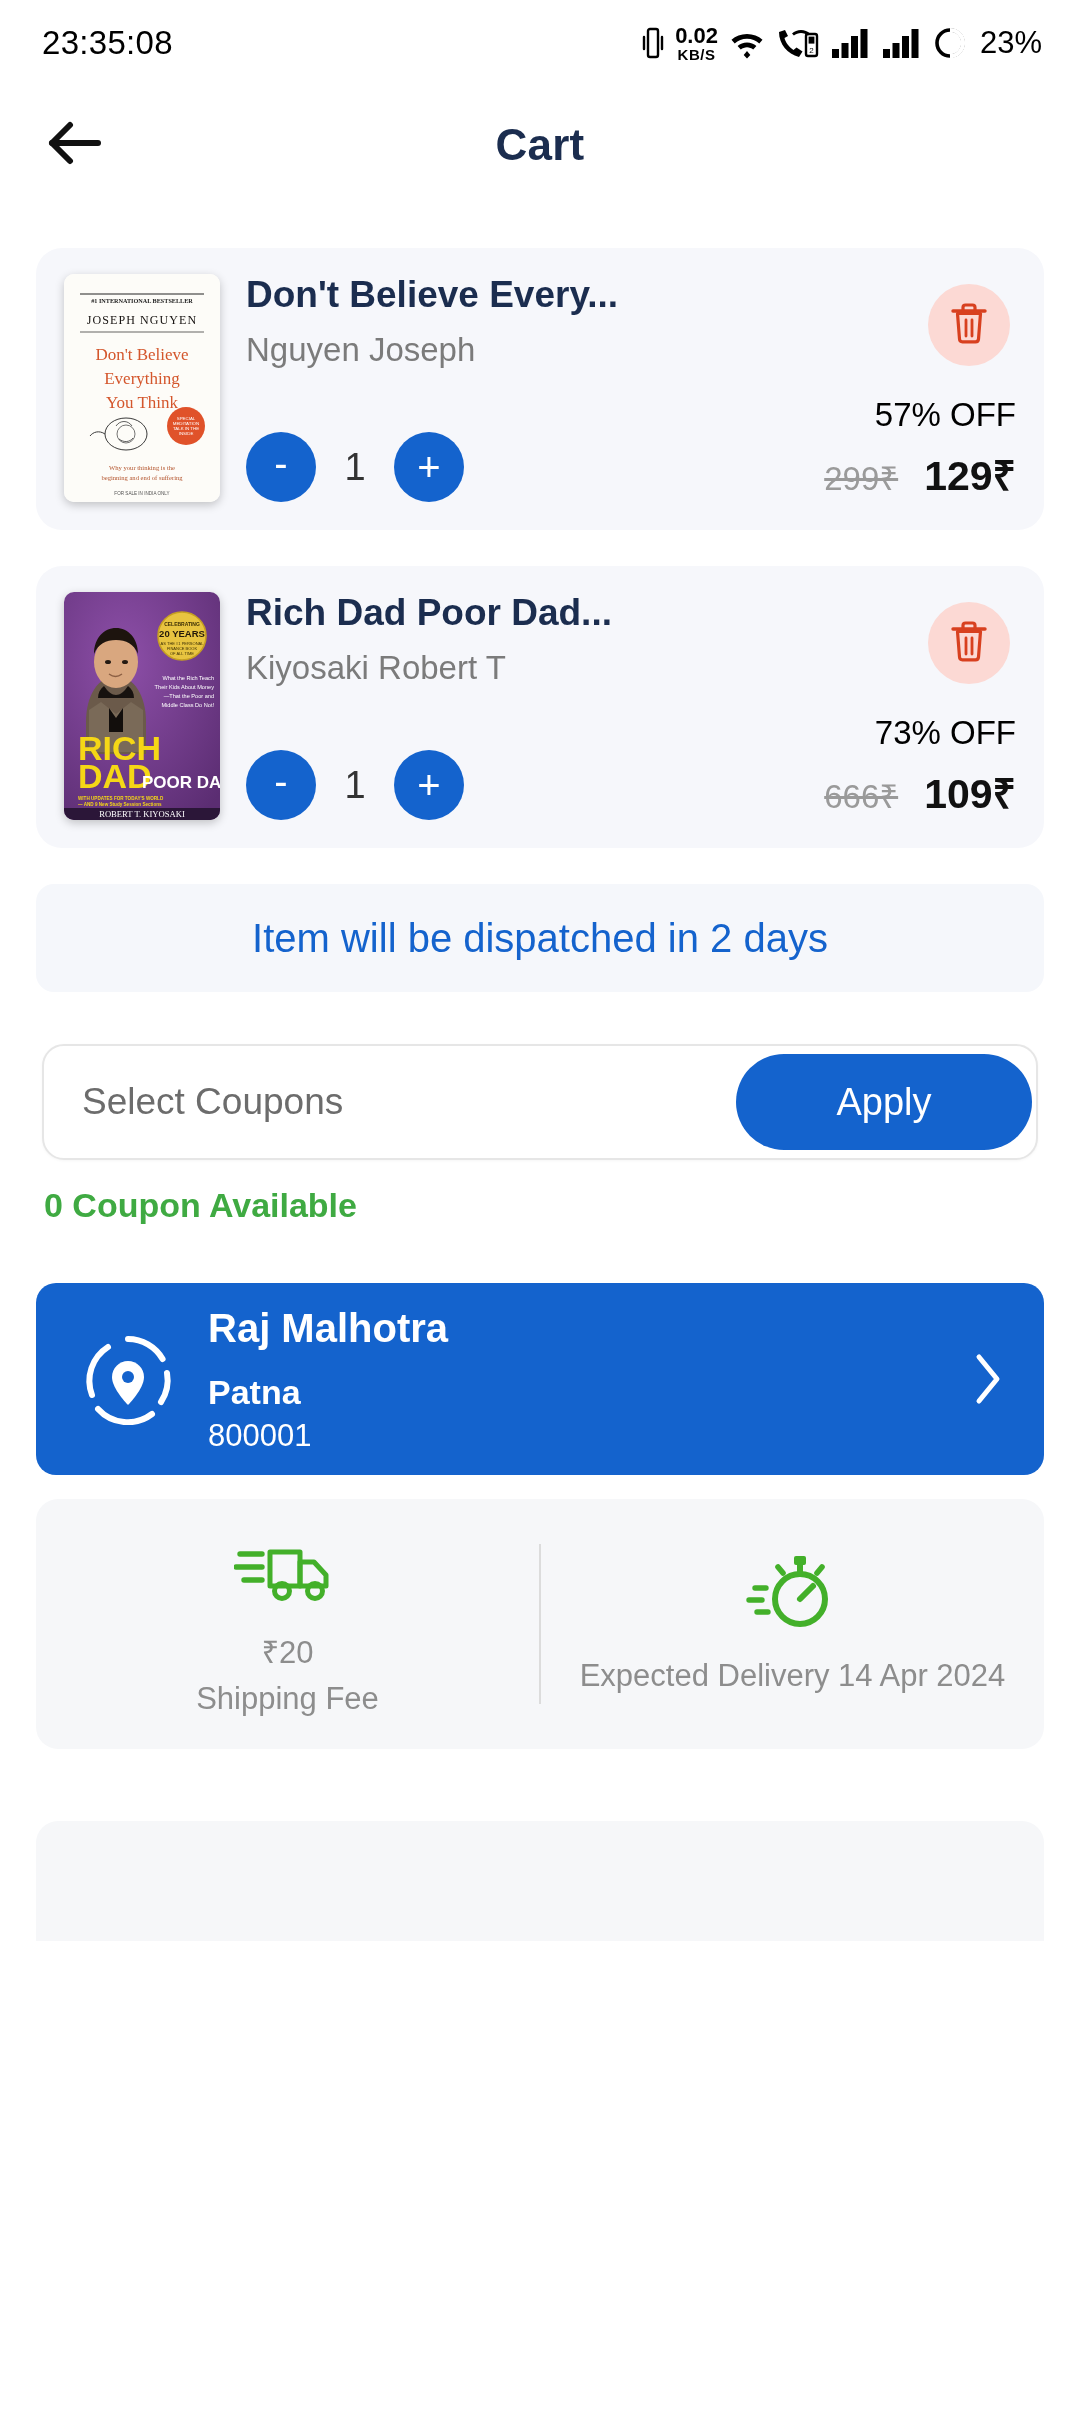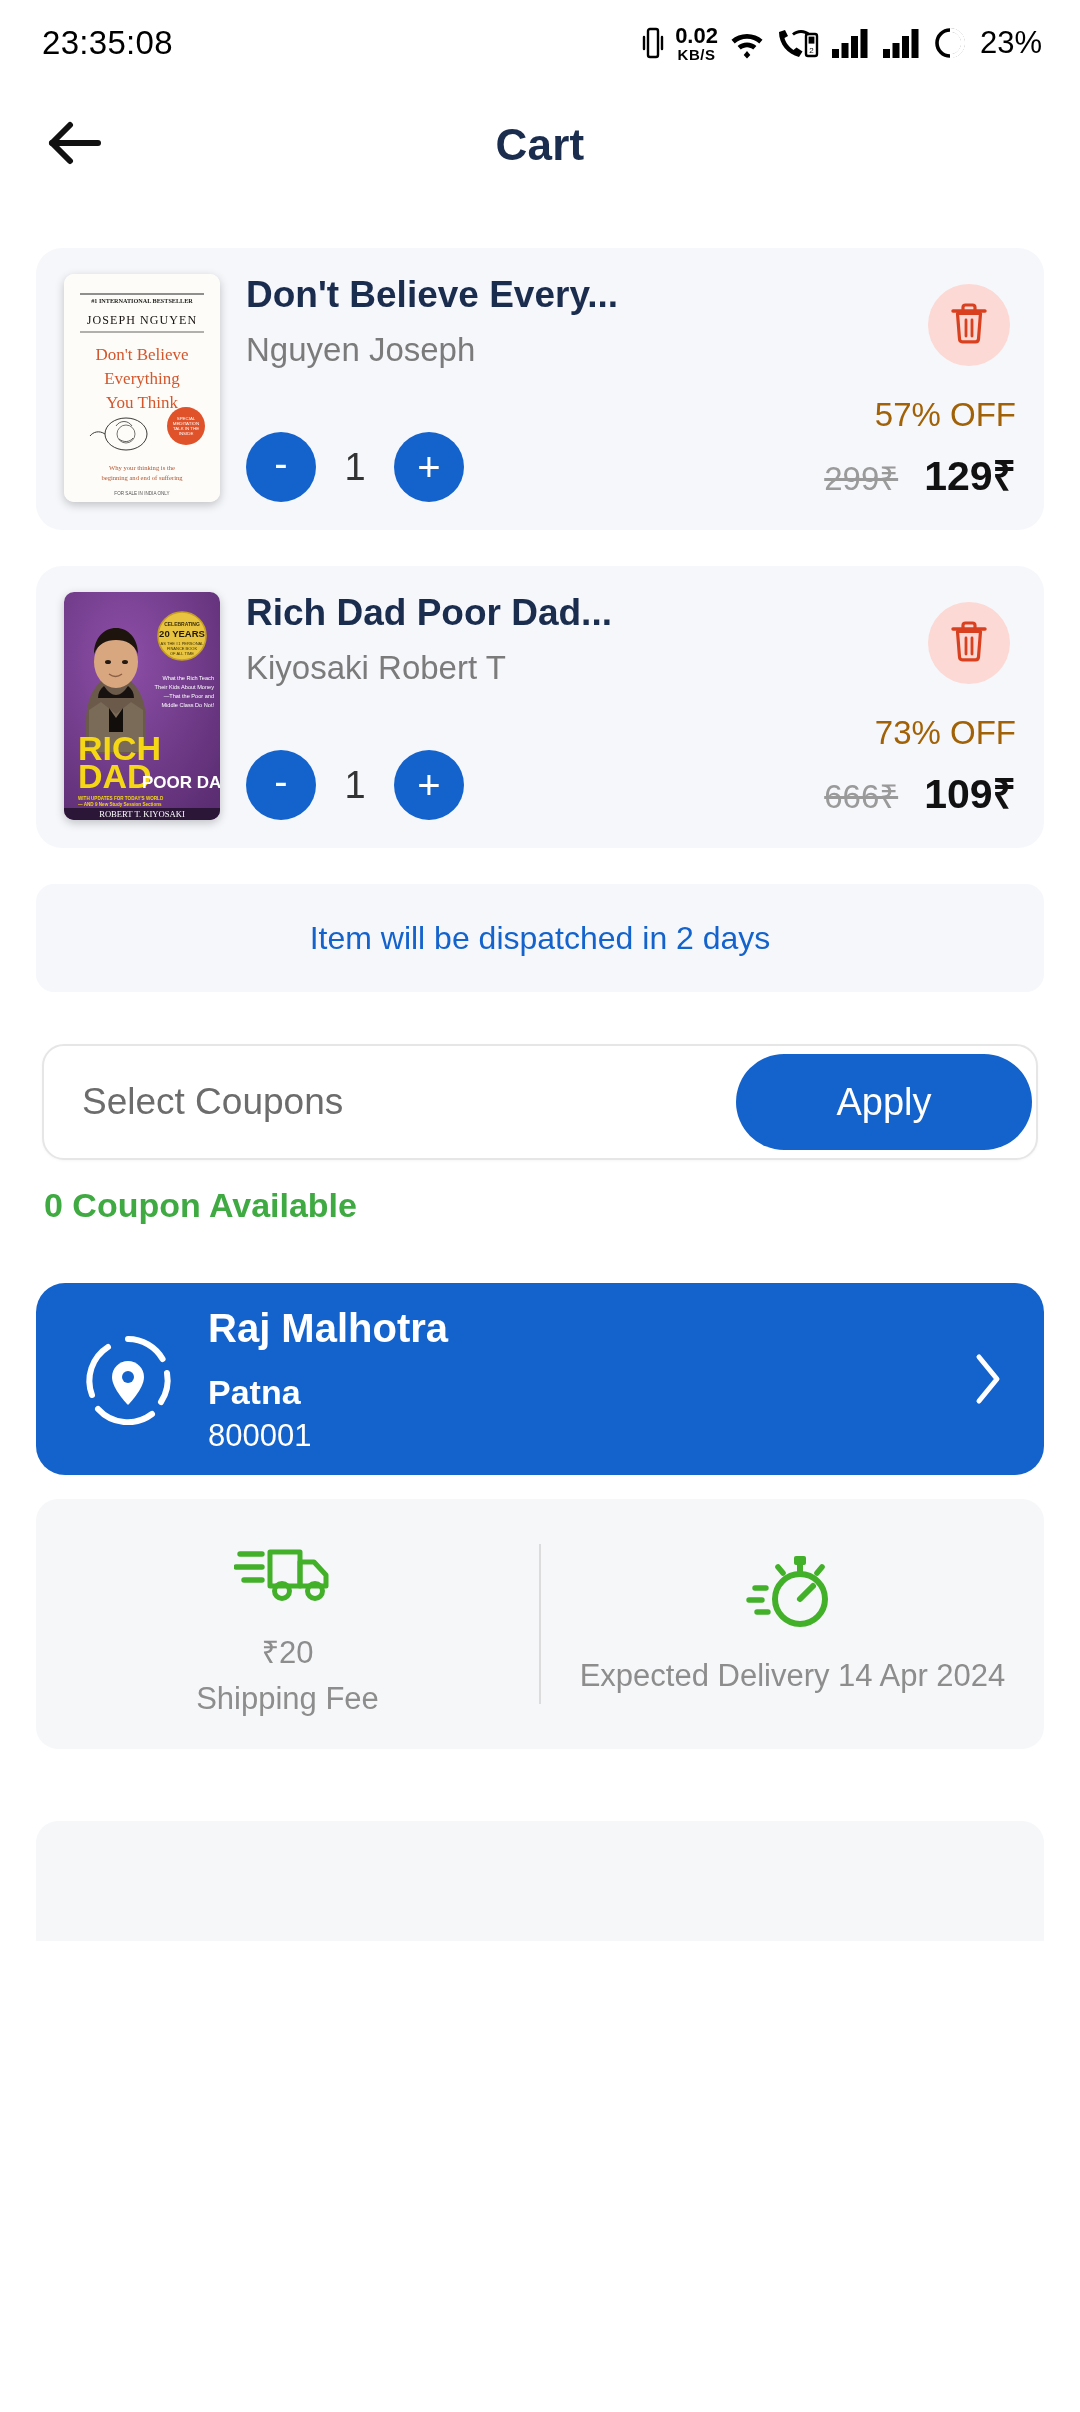--- a/index.html
+++ b/index.html
@@ -76,31 +76,31 @@
   .qbtn{
     width:70px; height:70px; border-radius:50%;
     background:#1463cd; color:#fff;
     display:flex; align-items:center; justify-content:center;
     font-size:40px; font-weight:400; line-height:1; cursor:pointer;
     user-select:none;
   }
   .qbtn.minus span{ position:relative; top:-4px; }
   .qval{ font-size:38px; color:#333; min-width:26px; text-align:center; }
   .price-box{ text-align:right; }
-  .discount{ font-size:33px; color:#a16207; font-weight:500; }
+  .discount{ font-size:33px; color:#000000; font-weight:500; }
   .price-line{ display:flex; align-items:baseline; justify-content:flex-end; gap:26px; margin-top:12px; }
   .mrp{ font-size:33px; color:#9a9a9a; text-decoration:line-through; }
   .final{ font-size:41px; font-weight:700; color:#111; }
 
   
   .dispatch{
     margin:26px 36px 0 36px;
     background:#f5f7fb; border-radius:18px;
     height:108px; display:flex; align-items:center; justify-content:center;
-    color:#1463cd; font-size:32px; font-weight:500;
+    color:#1463cd; font-size:40px; font-weight:500;
   }
 
   
   .coupon-wrap{ margin:52px 42px 0 42px; }
   .coupon-field{
     height:116px; border:2px solid #e6e6e6; border-radius:22px;
     background:#fff; display:flex; align-items:center;
     padding-left:38px; padding-right:8px; position:relative;
     box-shadow:0 1px 3px rgba(0,0,0,.04);
   }
@@ -114,21 +114,21 @@
     background:#1463cd; color:#fff; font-family:inherit;
     font-size:38px; font-weight:500; cursor:pointer; margin-right:-4px;
   }
   .coupon-note{
     margin:26px 0 0 2px; color:#3faa42; font-size:34px; font-weight:600;
   }
 
   
   .address-card{
     margin:58px 36px 0 36px;
-    background:#1463cd; border-radius:29px;
+    background:#1463cd; border-radius:20px;
     height:192px; display:flex; align-items:center;
     padding:0 34px 0 46px; color:#fff; cursor:pointer;
   }
   .addr-icon{ flex:none; width:92px; height:92px; margin-right:34px; }
   .addr-text{ flex:1; min-width:0; }
   .addr-name{ font-size:40px; font-weight:700; line-height:1.2; }
   .addr-city{ font-size:34px; font-weight:600; margin-top:21px; }
   .addr-pin{ font-size:31px; font-weight:400; margin-top:6px; }
   .addr-chevron{ flex:none; width:44px; display:flex; justify-content:center; }
 

